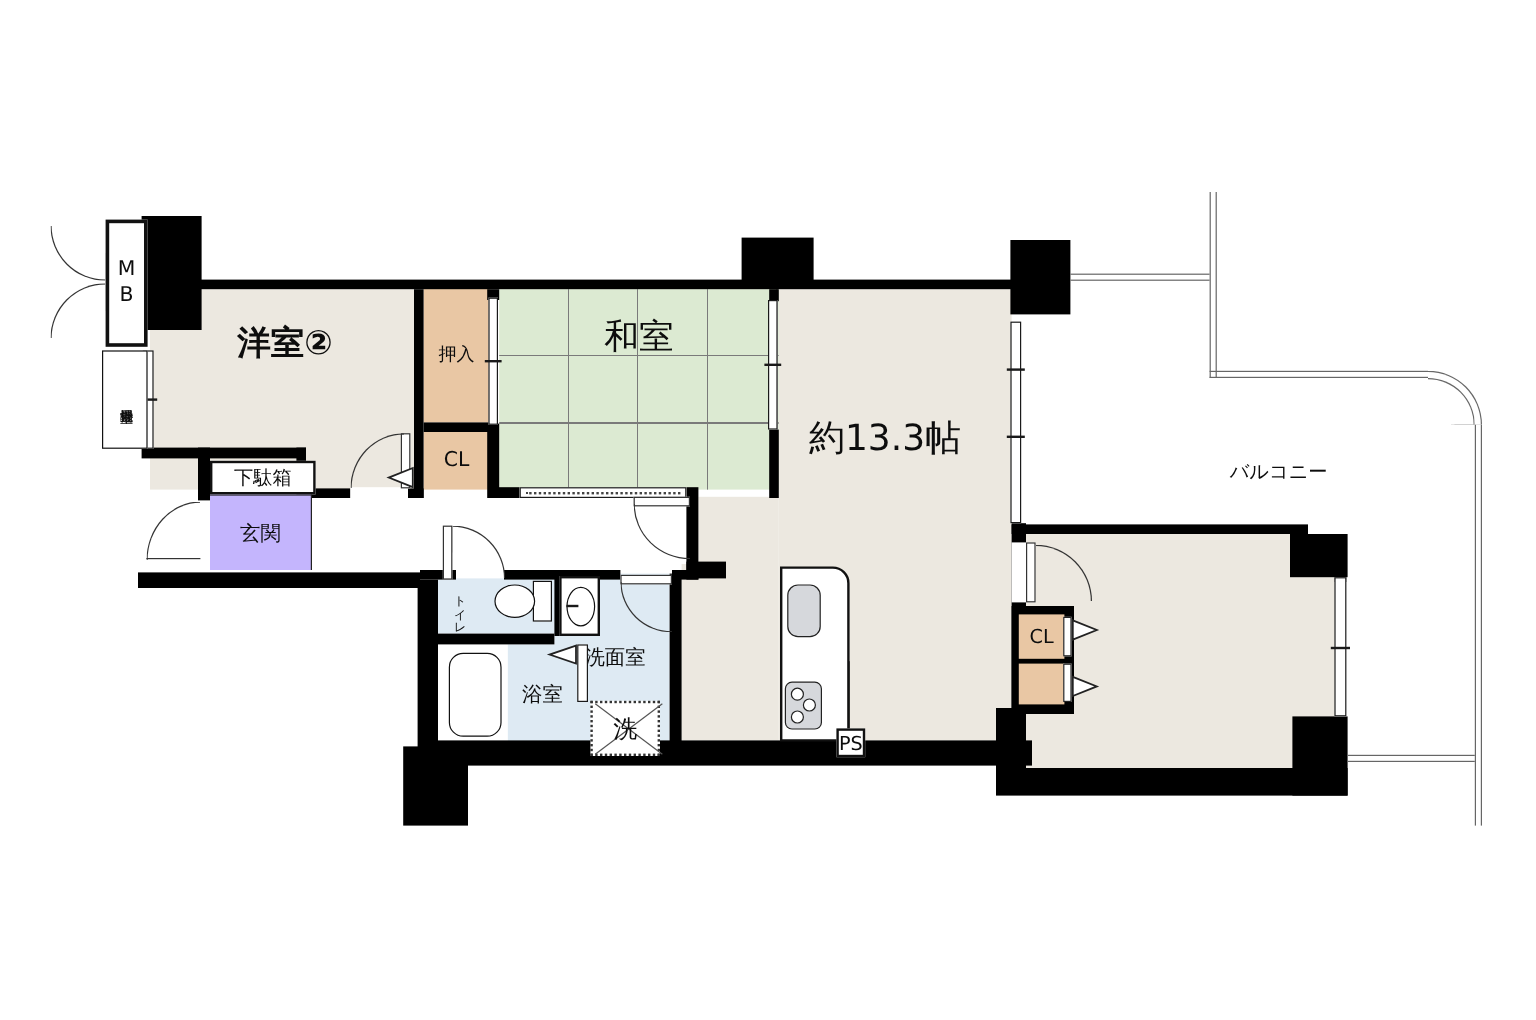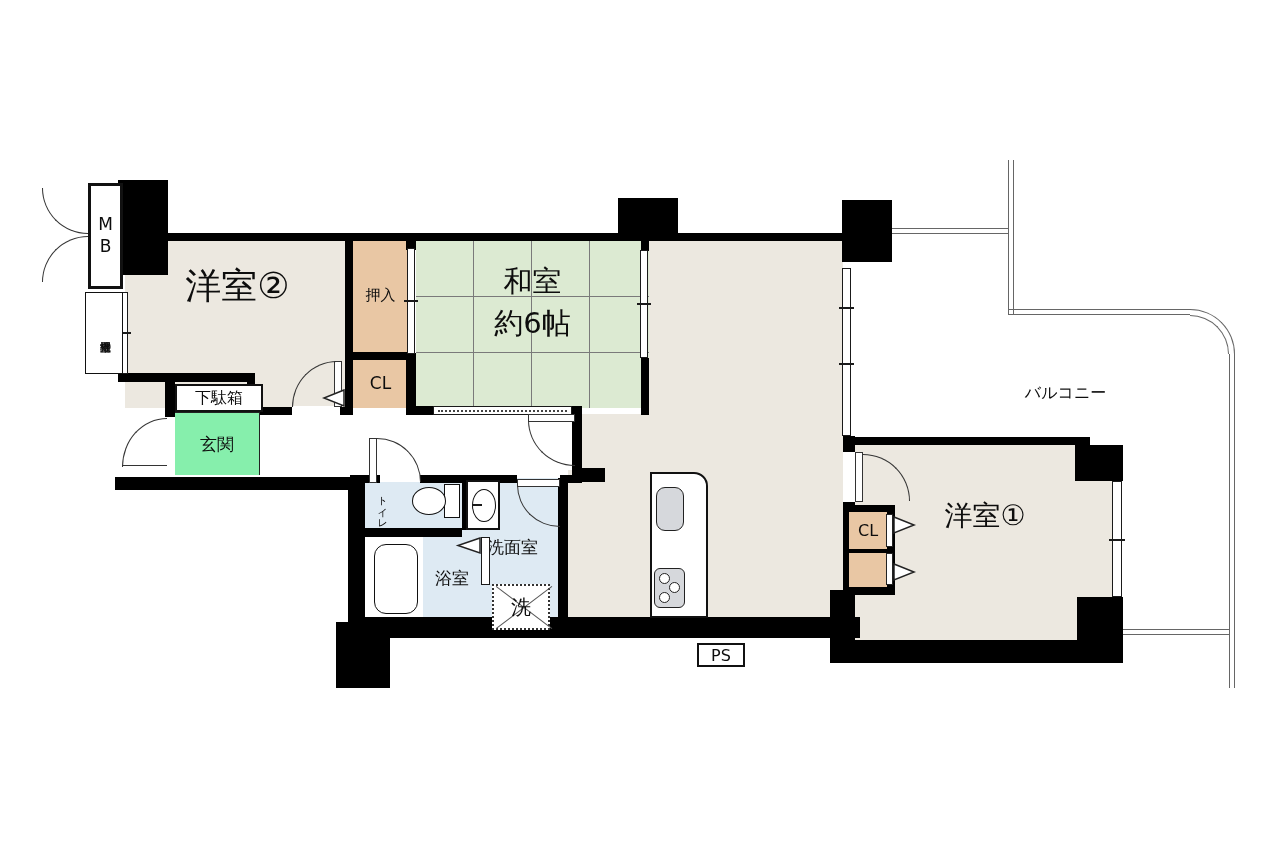--- a/index.html
+++ b/index.html
@@ -116,21 +116,21 @@
   <div class="thinbox" style="left:85px;top:292px;width:38px;height:82px;">
     <div class="vtext label" style="left:0;top:0;width:100%;height:100%;font-size:11px;">室外機置場</div>
   </div>
 
   <div class="arc" style="left:122px;top:418px;width:45px;height:49px;border-top:1.5px solid #333;border-left:1.5px solid #333;border-top-left-radius:100%;"></div>
   <div style="left:122px;top:465px;width:45px;height:0;border-top:1.5px solid #333;"></div>
 
   <div class="wbox" style="left:175px;top:384px;width:88px;height:28px;">
     <div class="label" style="left:0;top:0;width:100%;height:100%;font-size:16px;">下駄箱</div>
   </div>
-  <div style="left:175px;top:412px;width:85px;height:63px;background:#86efac;border-top:1.5px solid #222;border-right:1.5px solid #222;">
+  <div style="left:175px;top:412px;width:85px;height:63px;background:#c4b5fd;border-top:1.5px solid #222;border-right:1.5px solid #222;">
     <div class="label" style="left:0;top:0;width:100%;height:100%;font-size:17px;">玄関</div>
   </div>
 
   <div class="leaf" style="left:334px;top:361px;width:8px;height:46px;"></div>
   <div class="arc" style="left:292px;top:361px;width:45px;height:46px;border-top:1.2px solid #333;border-left:1.2px solid #333;border-top-left-radius:100%;"></div>
   <svg style="left:322px;top:389px;" width="24" height="18">
       <polygon points="22,1 2,9 22,17" fill="#fff" stroke="#222" stroke-width="1.5"></polygon>
     </svg>
 
   <div class="leaf" style="left:528px;top:414px;width:47px;height:8px;"></div>
@@ -162,21 +162,21 @@
       <polygon points="24,1 2,8.5 24,16" fill="#fff" stroke="#222" stroke-width="1.5"></polygon>
     </svg>
 
   <div class="wbox" style="left:650px;top:472px;width:58px;height:146px;border-top-right-radius:14px;"></div>
   <div class="gray-fix" style="left:656px;top:487px;width:28px;height:44px;border-radius:9px;"></div>
   <div class="gray-fix" style="left:654px;top:568px;width:31px;height:40px;border-radius:6px;">
     <div style="left:4px;top:4px;width:11px;height:11px;border:1.2px solid #222;border-radius:50%;background:#fff;"></div>
     <div style="left:14px;top:13px;width:11px;height:11px;border:1.2px solid #222;border-radius:50%;background:#fff;"></div>
     <div style="left:4px;top:23px;width:11px;height:11px;border:1.2px solid #222;border-radius:50%;background:#fff;"></div>
   </div>
-  <div class="wbox" style="left:697px;top:607px;width:48px;height:24px;margin-top:36px;">
+  <div class="wbox" style="left:697px;top:607px;width:24px;height:24px;">
     <div class="label" style="left:0;top:0;width:100%;height:100%;font-size:16px;">PS</div>
   </div>
 
   <div class="leaf" style="left:855px;top:452px;width:8px;height:50px;"></div>
   <div class="arc" style="left:863px;top:454px;width:47px;height:47px;border-top:1.2px solid #333;border-right:1.2px solid #333;border-top-right-radius:100%;"></div>
   <div class="floor-peach" style="left:849px;top:512px;width:38px;height:37px;">
     <div class="label" style="left:0;top:0;width:100%;height:100%;font-size:16px;">CL</div>
   </div>
   <div class="floor-peach" style="left:849px;top:553px;width:38px;height:34px;"></div>
   <div class="white" style="left:886px;top:514px;width:7px;height:33px;border:1px solid #222;"></div>
@@ -190,28 +190,27 @@
 
   <div class="rail" style="left:892px;top:228px;width:116px;height:6px;border-top:1px solid #666;border-bottom:1px solid #666;"></div>
   <div class="rail" style="left:1008px;top:160px;width:6px;height:155px;border-left:1px solid #666;border-right:1px solid #666;"></div>
   <div class="rail" style="left:1008px;top:309px;width:182px;height:6px;border-top:1px solid #666;border-bottom:1px solid #666;"></div>
   <div class="rail" style="left:1190px;top:309px;width:45px;height:45px;border-top:1px solid #666;border-right:1px solid #666;border-top-right-radius:100%;"></div>
   <div class="rail" style="left:1190px;top:315px;width:39px;height:39px;border-top:1px solid #666;border-right:1px solid #666;border-top-right-radius:100%;"></div>
   <div class="rail" style="left:1229px;top:354px;width:6px;height:334px;border-left:1px solid #666;border-right:1px solid #666;"></div>
   <div class="rail" style="left:1123px;top:629px;width:106px;height:6px;border-top:1px solid #666;border-bottom:1px solid #666;"></div>
 
   <div style="left:130px;top:266px;width:215px;height:90px;text-align:center;">
-    <div class="label" style="position:static;font-size:36px;line-height:40px;display:block;">洋室②</div>
+    <div class="label" style="position:static;font-size:28px;line-height:40px;display:block;font-weight:bold;">洋室②</div>
   </div>
   <div class="label" style="left:353px;top:285px;width:55px;height:20px;font-size:15px;">押入</div>
   <div class="label" style="left:353px;top:372px;width:55px;height:22px;font-size:17px;">CL</div>
-  <div style="left:416px;top:260px;width:233px;height:95px;text-align:center;">
+  <div style="left:416px;top:260px;width:233px;height:95px;text-align:center;font-family:Liberation Serif, serif;">
     <div class="label" style="position:static;font-size:29px;line-height:42px;display:block;">和室</div>
-    <div class="label" style="position:static;font-size:29px;line-height:42px;display:block;">約6帖</div>
   </div>
   <div style="left:630px;top:345px;width:215px;height:100px;text-align:center;">
+    <div class="label" style="position:static;font-size:30px;line-height:42px;display:block;">約13.3帖</div>
   </div>
   <div style="left:870px;top:495px;width:230px;height:95px;text-align:center;">
-    <div class="label" style="position:static;font-size:28px;line-height:41px;display:block;">洋室①</div>
   </div>
   <div class="label" style="left:1008px;top:383px;width:115px;height:20px;font-size:16px;">バルコニー</div>
 
 </div>
 
 </body></html>

